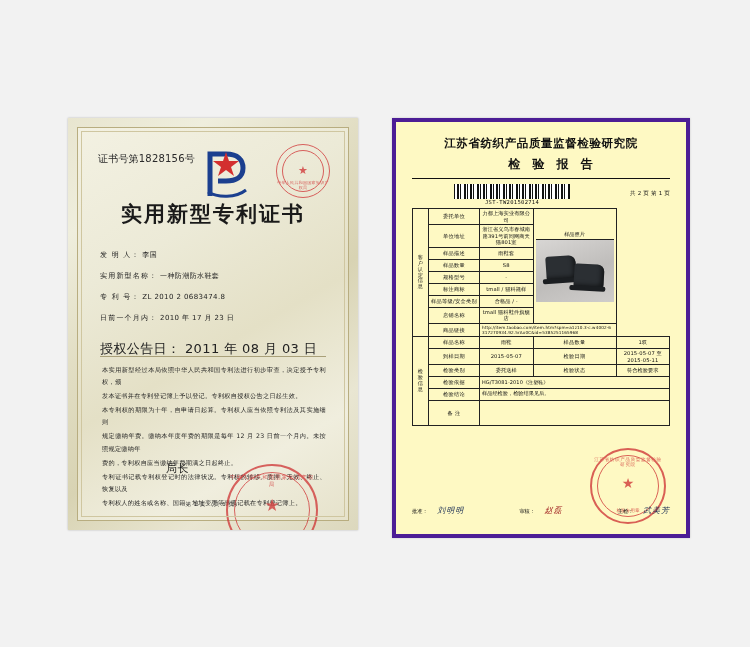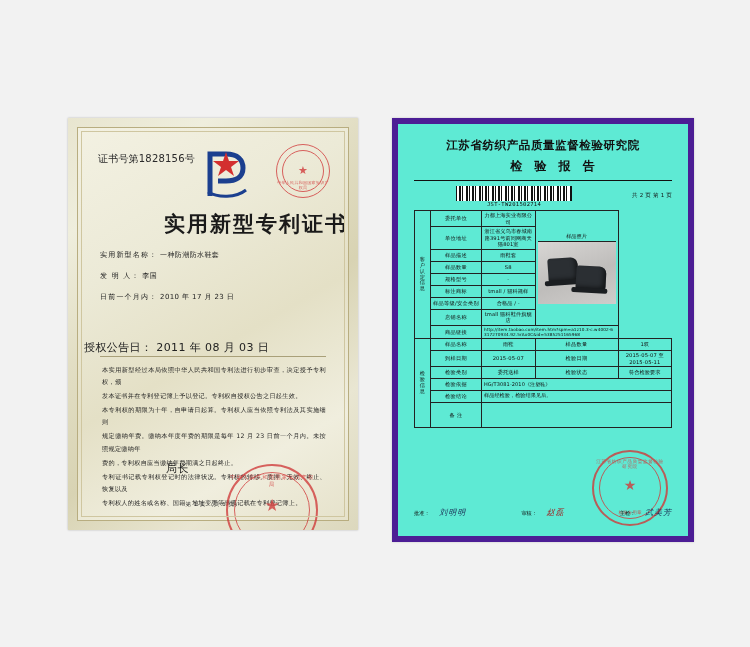--- a/index.html
+++ b/index.html
@@ -93,22 +93,22 @@
     left: 0; right: 0;
     bottom: 7px;
     text-align: center;
     font-size: 4px;
     color: #d24040;
     letter-spacing: 0.3px;
   }
   .cert-title {
     position: absolute;
     left: 0; right: 0;
-    top: 82px;
-    text-align: right;
+    top: 72px;
+    text-align: center;
     font-size: 21px;
     font-weight: bold;
     letter-spacing: 2px;
     color: #1a1a1a;
     font-family: "DejaVu Serif", serif;
   }
   .cert-fields {
     position: absolute;
     left: 22px;
     top: 122px;
@@ -206,22 +206,22 @@
     letter-spacing: 0.5px;
   }
 
   
   .report {
     position: absolute;
     left: 392px;
     top: 118px;
     width: 290px;
     height: 412px;
-    background: #5eead4;
-    border: 6px solid #4c1d95;
+    background: #fef9c3;
+    border: 4px solid #4c1d95;
     box-shadow: 0 0 2px rgba(0,0,0,0.18);
     overflow: hidden;
   }
   .rep-title {
     position: absolute;
     left: 0; right: 0;
     top: 14px;
     text-align: center;
     font-size: 11.5px;
     color: #111;
@@ -465,34 +465,38 @@
       <div class="cert-seal-top">
         <div class="inner"></div>
         <div class="star">★</div>
         <div class="txt">中华人民共和国国家知识产权局</div>
       </div>
 
       <div class="cert-title">实用新型专利证书</div>
 
       <div class="cert-fields">
         <div class="cert-field">
+          <span class="lbl">发 明 人：</span>
+          <span>李国</span>
+        </div>
+        <div class="cert-field">
           <span class="lbl">实用新型名称：</span>
           <span>一种防潮防水鞋套</span>
         </div>
         <div class="cert-field">
-          <span class="lbl">发 明 人：</span>
-          <span>李国</span>
+          <span class="lbl">专 利 号：</span>
+          <span>ZL 2010 2 0683474.8</span>
         </div>
         <div class="cert-field">
           <span class="lbl">日前一个月内：</span>
           <span>2010 年 17 月 23 日</span>
         </div>
       </div>
 
-      <div style="position:absolute;left:6px;top:212px;font-size:11px;color:#222;letter-spacing:0.4px;">
+      <div style="position:absolute;left:22px;top:212px;font-size:13px;color:#222;letter-spacing:0.4px;">
         <span class="lbl">授权公告日：</span>
         <span>2011 年 08 月 03 日</span>
       </div>
 
       <div class="cert-divider"></div>
 
       <div class="cert-body">
         <p>本实用新型经过本局依照中华人民共和国专利法进行初步审查，决定授予专利权，颁</p>
         <p>发本证书并在专利登记簿上予以登记。专利权自授权公告之日起生效。</p>
         <p>本专利权的期限为十年，自申请日起算。专利权人应当依照专利法及其实施细则</p>

